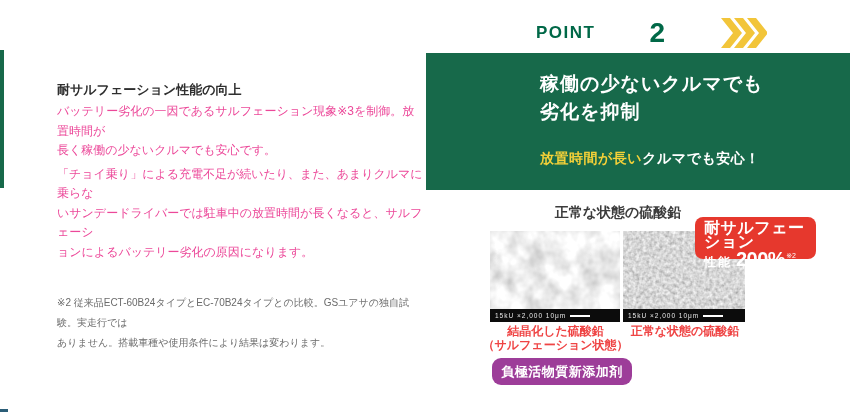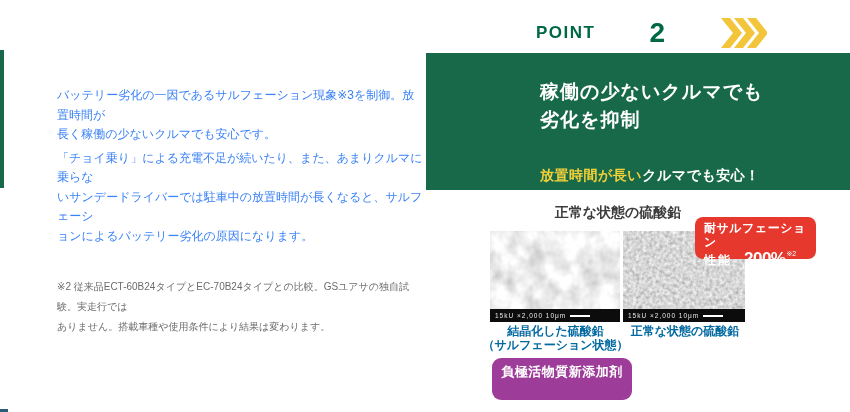--- a/index.html
+++ b/index.html
@@ -18,38 +18,38 @@
     font-family:"Liberation Sans","DejaVu Sans",sans-serif;
     overflow:hidden;
   }
   
   .edge-strip{position:absolute;left:0;top:50px;width:4px;height:138px;background:var(--brand-green);}
   .bottom-speck{position:absolute;left:0;top:409px;width:8px;height:3px;background:#2b5d77;}
 
   
   .left-col{position:absolute;left:57px;top:82px;width:368px;}
   .sec-heading{font-size:13px;font-weight:bold;color:#2f2f2f;line-height:16px;}
-  .sec-body{font-size:12px;color:#3b82f6;line-height:19.5px;margin-top:4px;white-space:pre-line;}
+  .sec-body{font-size:12px;color:#ec4899;line-height:19.5px;margin-top:4px;white-space:pre-line;}
   .sec-heading.second{margin-top:21px;}
   .notes{margin-top:11px;font-size:10px;color:#6b6b6b;line-height:20px;white-space:pre-line;}
 
   
   .point-header{position:absolute;left:536px;top:18px;display:flex;align-items:center;gap:46px;}
   .point-label{font-size:17px;font-weight:bold;color:var(--point-green);letter-spacing:1.5px;}
   .point-number{font-size:28px;font-weight:bold;color:var(--point-green);margin-left:8px;line-height:30px;}
   .point-chevrons{margin-left:10px;display:block;}
 
   
   .hero-box{
     position:absolute;left:426px;top:53px;width:424px;height:137px;
     background:var(--brand-green);
-    padding:25px 0 0 114px;
+    padding:17px 0 0 114px;
   }
   .hero-title{color:#ffffff;font-size:19px;font-weight:bold;line-height:28px;white-space:pre-line;letter-spacing:1px;}
-  .hero-subtitle{margin-top:33px;font-size:14px;font-weight:bold;letter-spacing:0.5px;}
+  .hero-subtitle{margin-top:24px;font-size:14px;font-weight:bold;letter-spacing:0.5px;}
   .hero-subtitle .hl{color:var(--text-yellow);}
   .hero-subtitle .rest{color:#ffffff;}
 
   
   .micro-title{position:absolute;left:490px;top:204px;width:256px;text-align:center;
     font-size:14px;font-weight:bold;color:#3c3c3c;}
   .micro-images{position:absolute;left:490px;top:231px;display:flex;gap:3px;}
   .sem{position:relative;height:91px;background:#9a9a9a;overflow:hidden;}
   .sem.left{width:130px;}
   .sem.right{width:122px;}
@@ -57,45 +57,46 @@
   .sem-bar{position:absolute;left:0;right:0;bottom:0;height:13px;background:#0c0c0c;
     color:#e8e8e8;font-size:6.5px;line-height:13px;padding-left:5px;letter-spacing:1px;
     display:flex;align-items:center;gap:4px;}
   .scale-line{display:inline-block;width:20px;height:2px;background:#ffffff;}
 
   .badge-red{
     position:absolute;left:695px;top:217px;width:121px;height:42px;
     background:var(--badge-red);border-radius:8px;color:#ffffff;
     padding:4px 0 0 9px;z-index:5;
   }
-  .badge-red .l1{font-size:12px;font-weight:bold;letter-spacing:0.5px;line-height:14px;}
+  .badge-red .l1{font-size:16px;font-weight:bold;letter-spacing:0.5px;line-height:14px;}
   .badge-red .l2{display:flex;align-items:baseline;line-height:20px;margin-top:0;}
   .badge-red .lbl{font-size:12px;font-weight:bold;letter-spacing:2px;}
-  .badge-red .val{font-size:17px;font-weight:800;margin-left:12px;letter-spacing:-0.5px;}
+  .badge-red .val{font-size:20px;font-weight:800;margin-left:4px;letter-spacing:-0.5px;}
   .badge-red .sup{font-size:7px;vertical-align:top;margin-left:1px;position:relative;top:-8px;}
 
   .micro-captions{position:absolute;left:490px;top:324px;display:flex;gap:3px;}
-  .cap{display:flex;flex-direction:column;align-items:center;color:#0369a1;font-weight:bold;}
+  .cap{display:flex;flex-direction:column;align-items:center;color:#ef4444;font-weight:bold;}
   .cap.left{width:131px;}
   .cap.right{width:122px;}
   .cap span{font-size:12px;line-height:14px;white-space:nowrap;}
 
   .badge-purple{
-    position:absolute;left:492px;top:358px;width:140px;height:42px;
+    position:absolute;left:492px;top:358px;width:140px;height:27px;
     background:var(--badge-purple);border-radius:9px;color:#ffffff;
     font-size:13px;font-weight:bold;text-align:center;line-height:27px;letter-spacing:0.5px;
   }
 </style>
 </head>
 <body>
 
 <div class="edge-strip"></div>
 <div class="bottom-speck"></div>
 
 <div class="left-col">
+  <div class="sec-heading">耐サルフェーション性能の向上</div>
   <div class="sec-body">バッテリー劣化の一因であるサルフェーション現象※3を制御。放置時間が
 長く稼働の少ないクルマでも安心です。</div>
   <div class="sec-body">「チョイ乗り」による充電不足が続いたり、また、あまりクルマに乗らな
 いサンデードライバーでは駐車中の放置時間が長くなると、サルフェーシ
 ョンによるバッテリー劣化の原因になります。</div>
   <div class="notes">
     <span>※2 従来品ECT-60B24タイプとEC-70B24タイプとの比較。GSユアサの独自試験。実走行では
 ありません。搭載車種や使用条件により結果は変わります。</span><br>
     
   </div>

